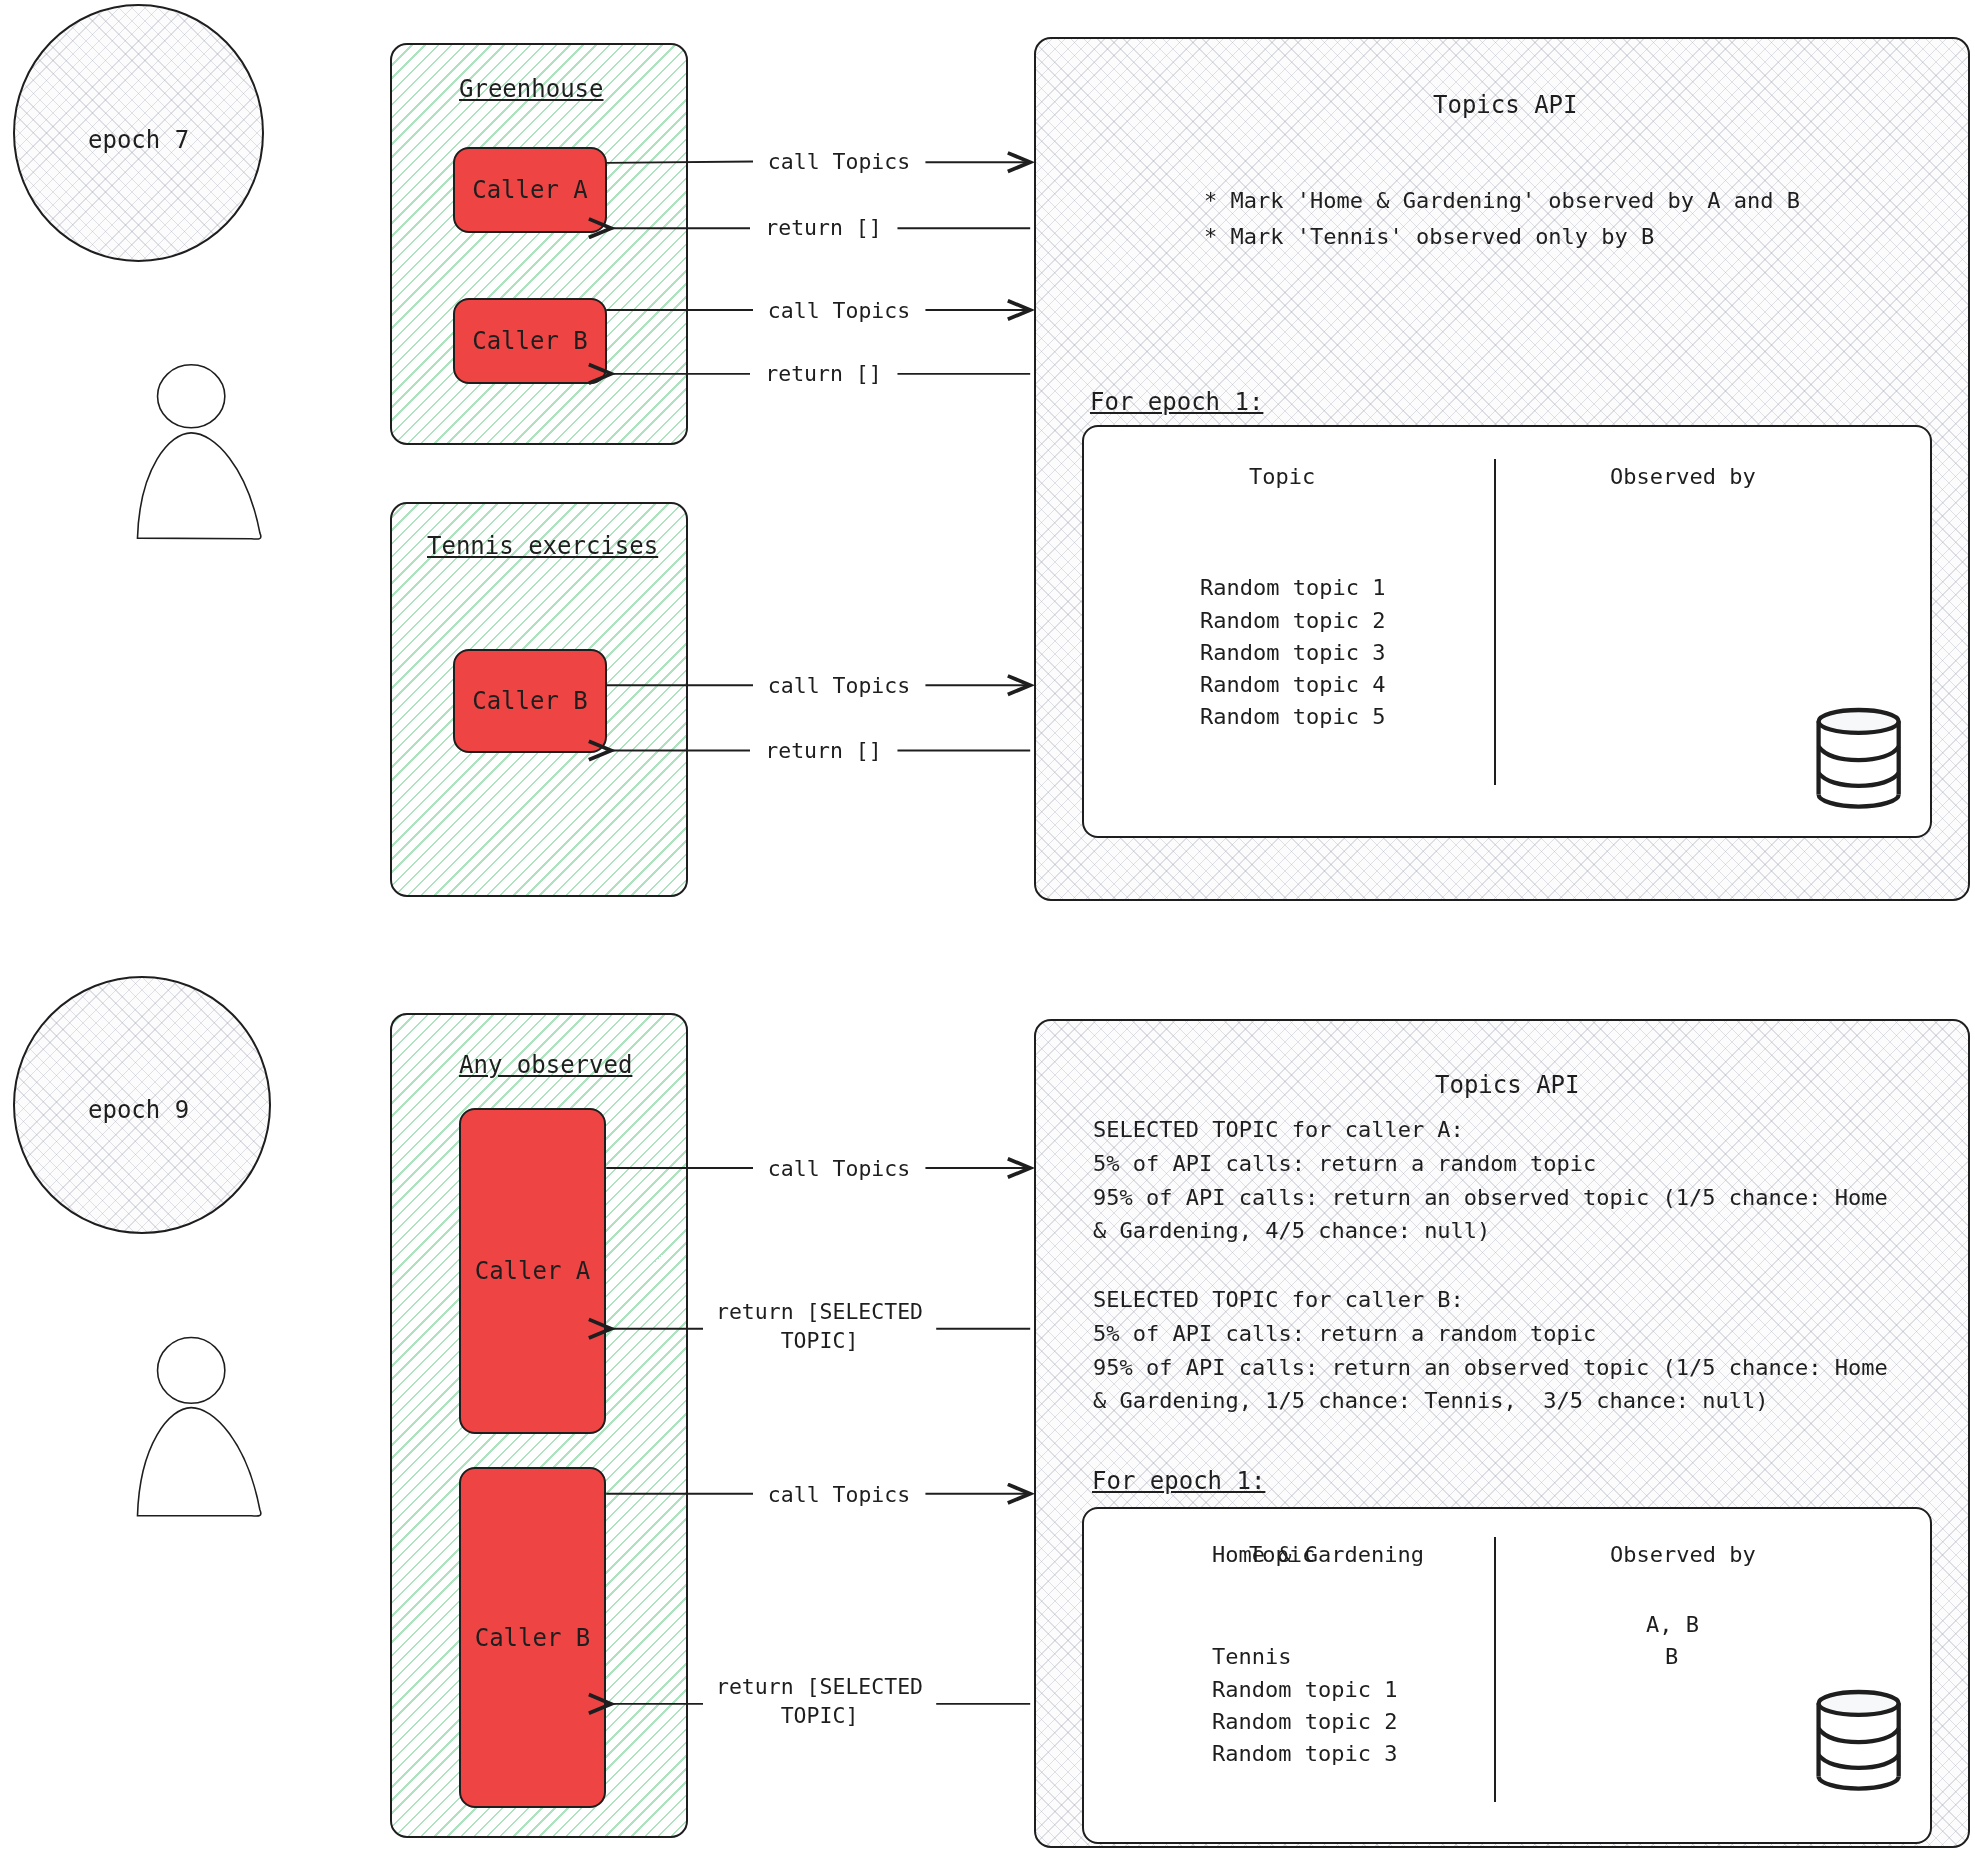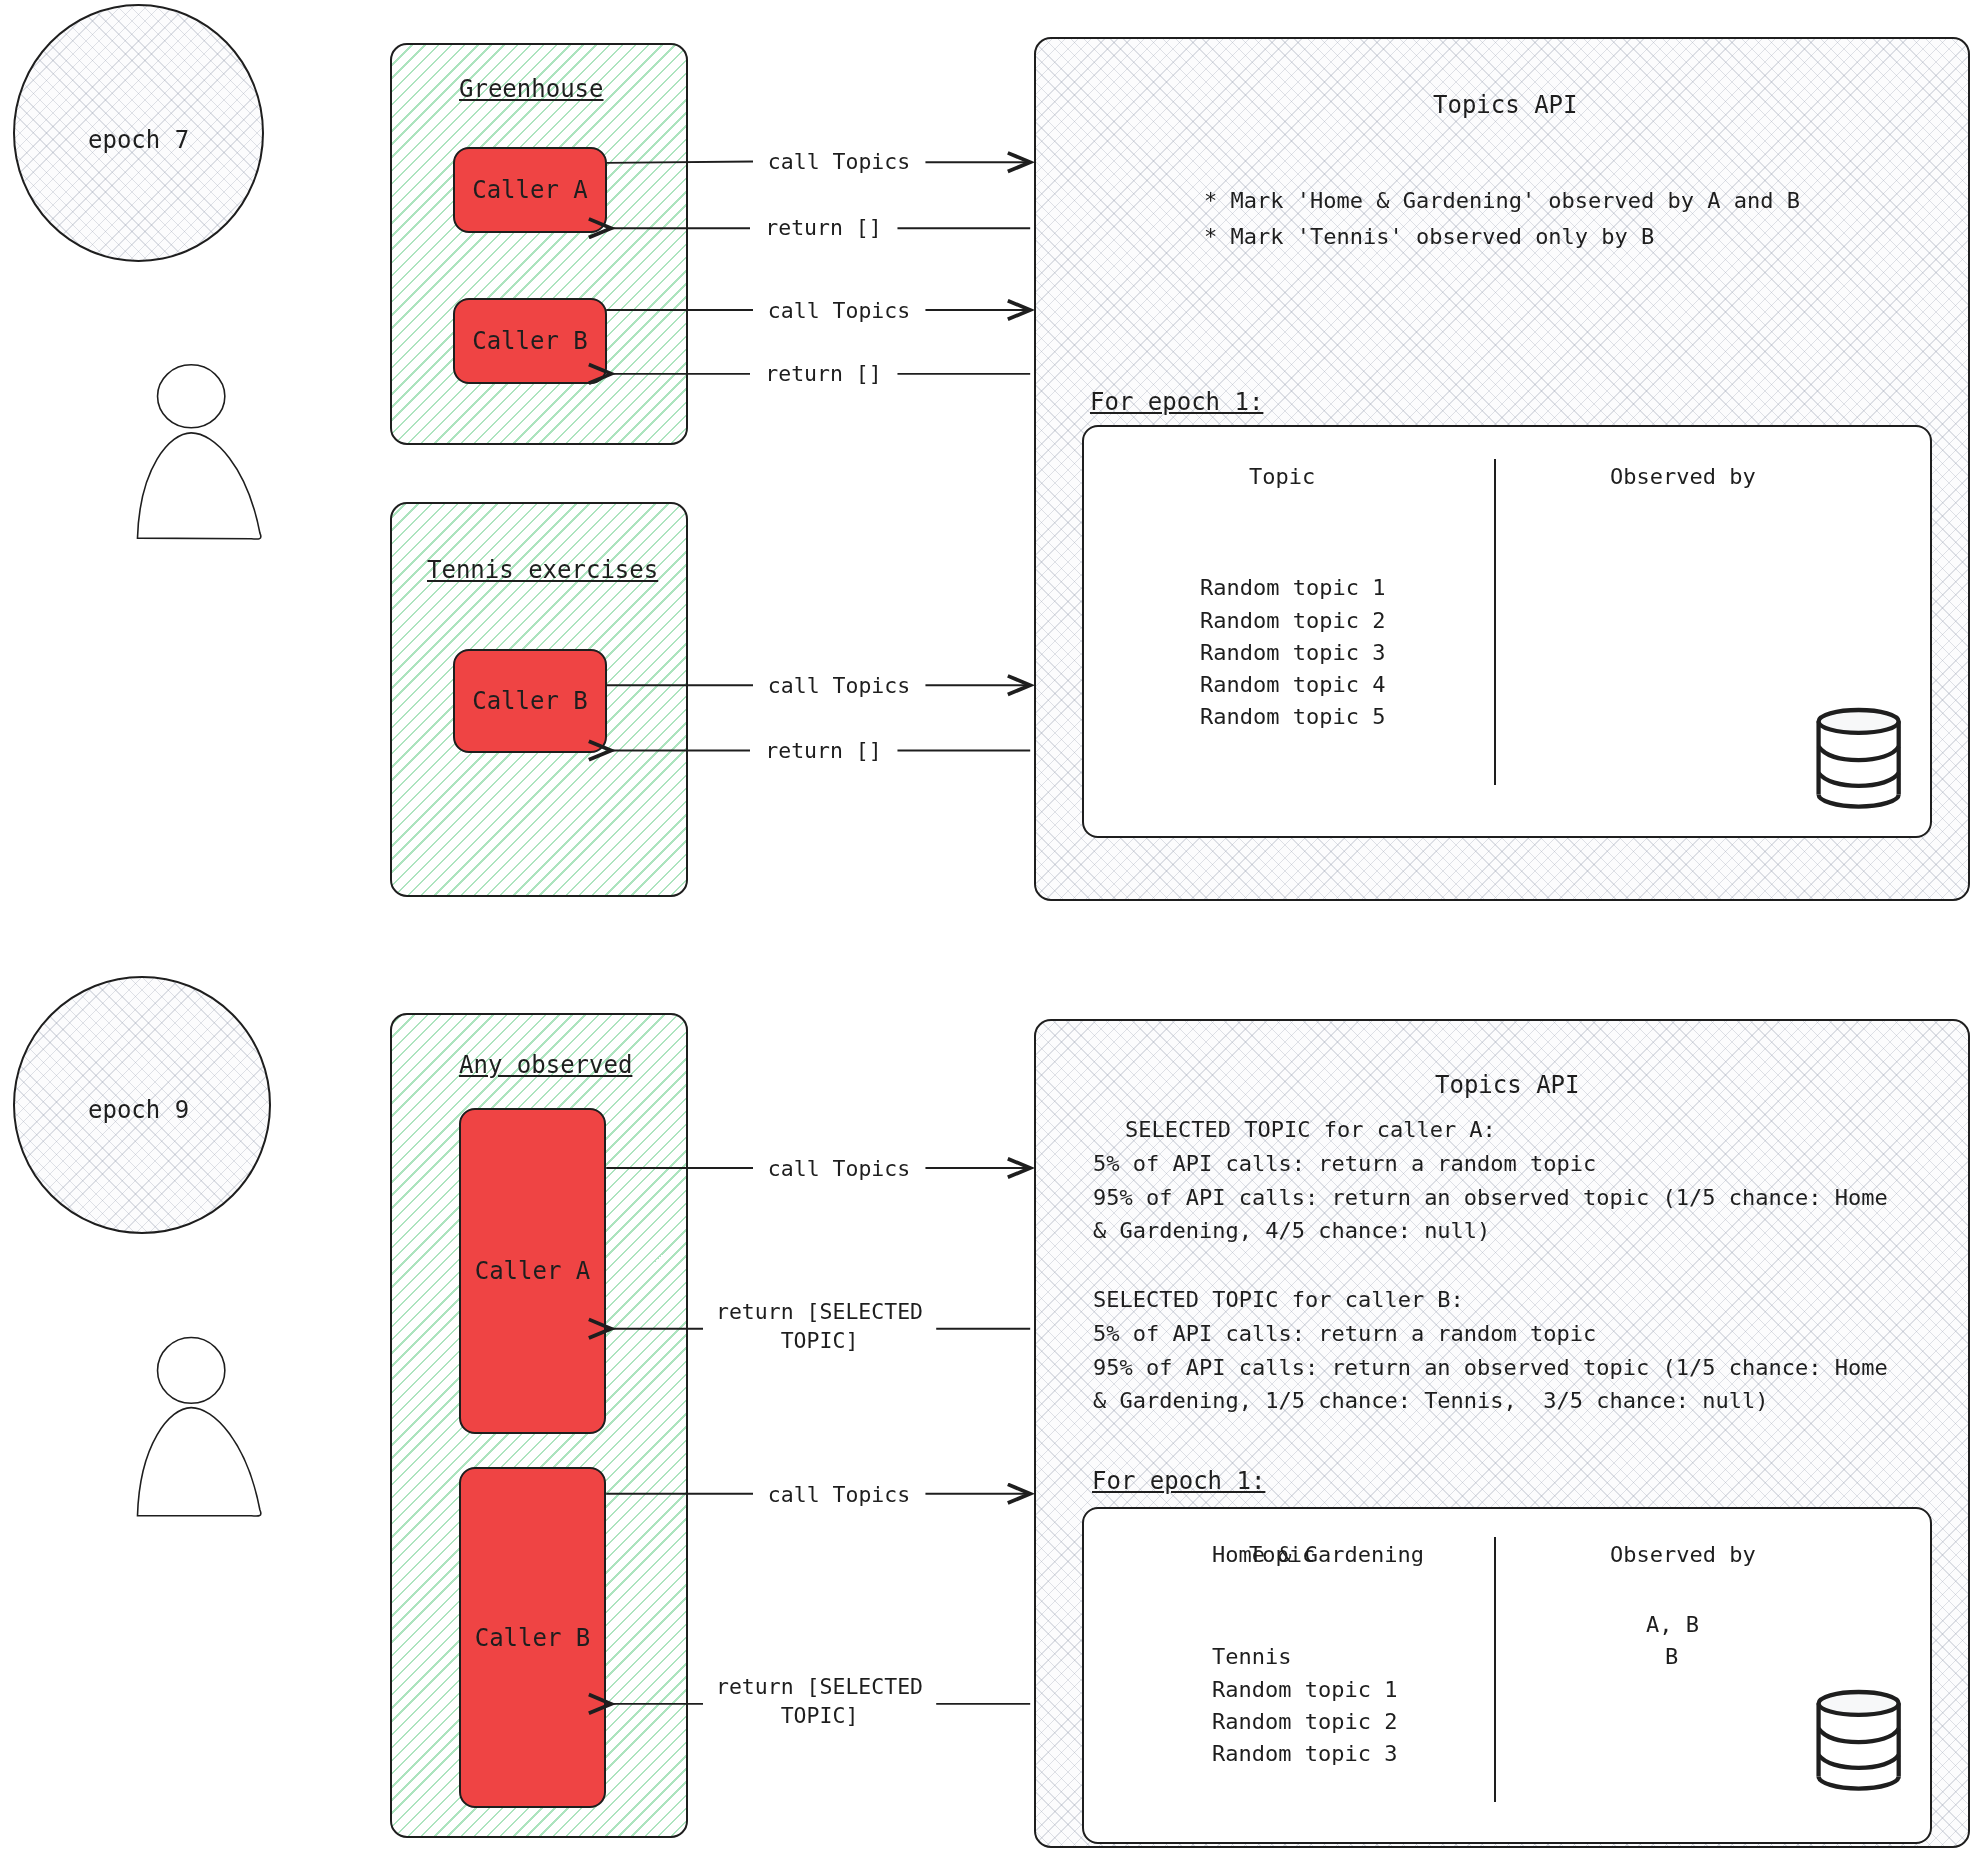--- a/index.html
+++ b/index.html
@@ -102,21 +102,21 @@
 <div class="txt t-label" style="left:459px; top:77px;">Greenhouse</div>
 
 <div class="caller-box" style="left:453px; top:147px; width:154px; height:86px;">
   <span class="t-caller">Caller A</span>
 </div>
 <div class="caller-box" style="left:453px; top:298px; width:154px; height:86px;">
   <span class="t-caller">Caller B</span>
 </div>
 
 <div class="panel green-hatch" style="left:390px; top:502px; width:298px; height:395px;"></div>
-<div class="txt t-label" style="left:427px; top:558px;">Tennis exercises</div>
+<div class="txt t-label" style="left:427px; top:534px;">Tennis exercises</div>
 
 <div class="caller-box" style="left:453px; top:649px; width:154px; height:104px;">
   <span class="t-caller">Caller B</span>
 </div>
 
 <div class="panel cross-hatch" style="left:1034px; top:37px; width:936px; height:864px;"></div>
 <div class="txt t-title" style="left:1433px; top:93px;">Topics API</div>
 
 <div class="txt t-bullet" style="left:1184px; top:183px;">* Mark 'Home &amp; Gardening' observed by A and B</div>
 <div class="txt t-bullet" style="left:1184px; top:219px;">* Mark 'Tennis' observed only by B</div>
@@ -158,21 +158,21 @@
 <div class="caller-box" style="left:459px; top:1108px; width:147px; height:326px;">
   <span class="t-caller">Caller A</span>
 </div>
 <div class="caller-box" style="left:459px; top:1467px; width:147px; height:341px;">
   <span class="t-caller">Caller B</span>
 </div>
 
 <div class="panel cross-hatch" style="left:1034px; top:1019px; width:936px; height:829px;"></div>
 <div class="txt t-title" style="left:1435px; top:1073px;">Topics API</div>
 
-<div class="txt t-body" style="left:1093px; top:1114px;margin-left:32px;">SELECTED TOPIC for caller A:</div>
+<div class="txt t-body" style="left:1093px; top:1114px;">SELECTED TOPIC for caller A:</div>
 <div class="txt t-body" style="left:1093px; top:1148px;">5% of API calls: return a random topic</div>
 <div class="txt t-body" style="left:1093px; top:1182px;">95% of API calls: return an observed topic (1/5 chance: Home</div>
 <div class="txt t-body" style="left:1093px; top:1215px;">&amp; Gardening, 4/5 chance: null)</div>
 
 <div class="txt t-body" style="left:1093px; top:1284px;">SELECTED TOPIC for caller B:</div>
 <div class="txt t-body" style="left:1093px; top:1318px;">5% of API calls: return a random topic</div>
 <div class="txt t-body" style="left:1093px; top:1352px;">95% of API calls: return an observed topic (1/5 chance: Home</div>
 <div class="txt t-body" style="left:1093px; top:1385px;">&amp; Gardening, 1/5 chance: Tennis,  3/5 chance: null)</div>
 
 <div class="txt t-label" style="left:1092px; top:1469px;">For epoch 1:</div>

